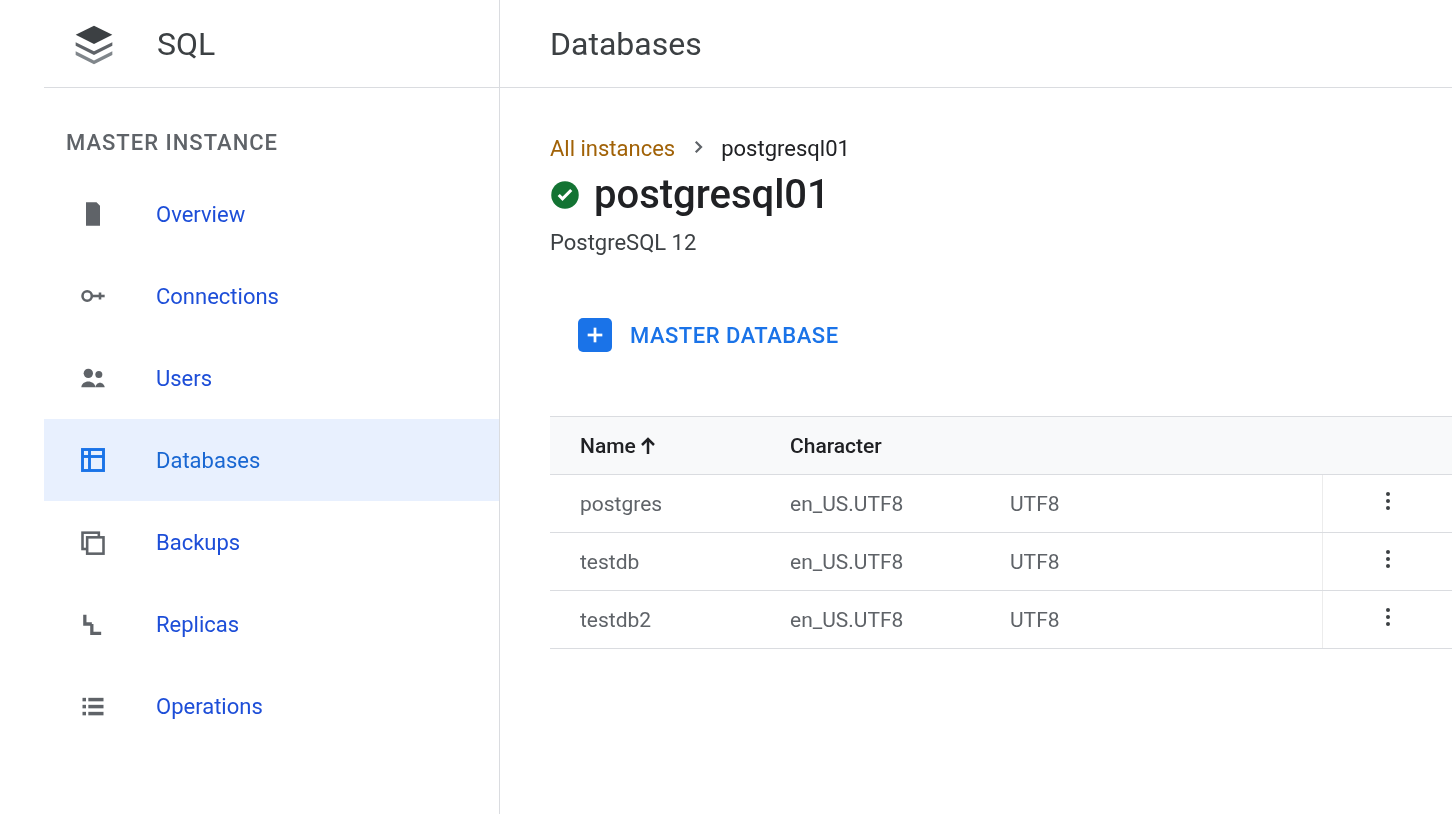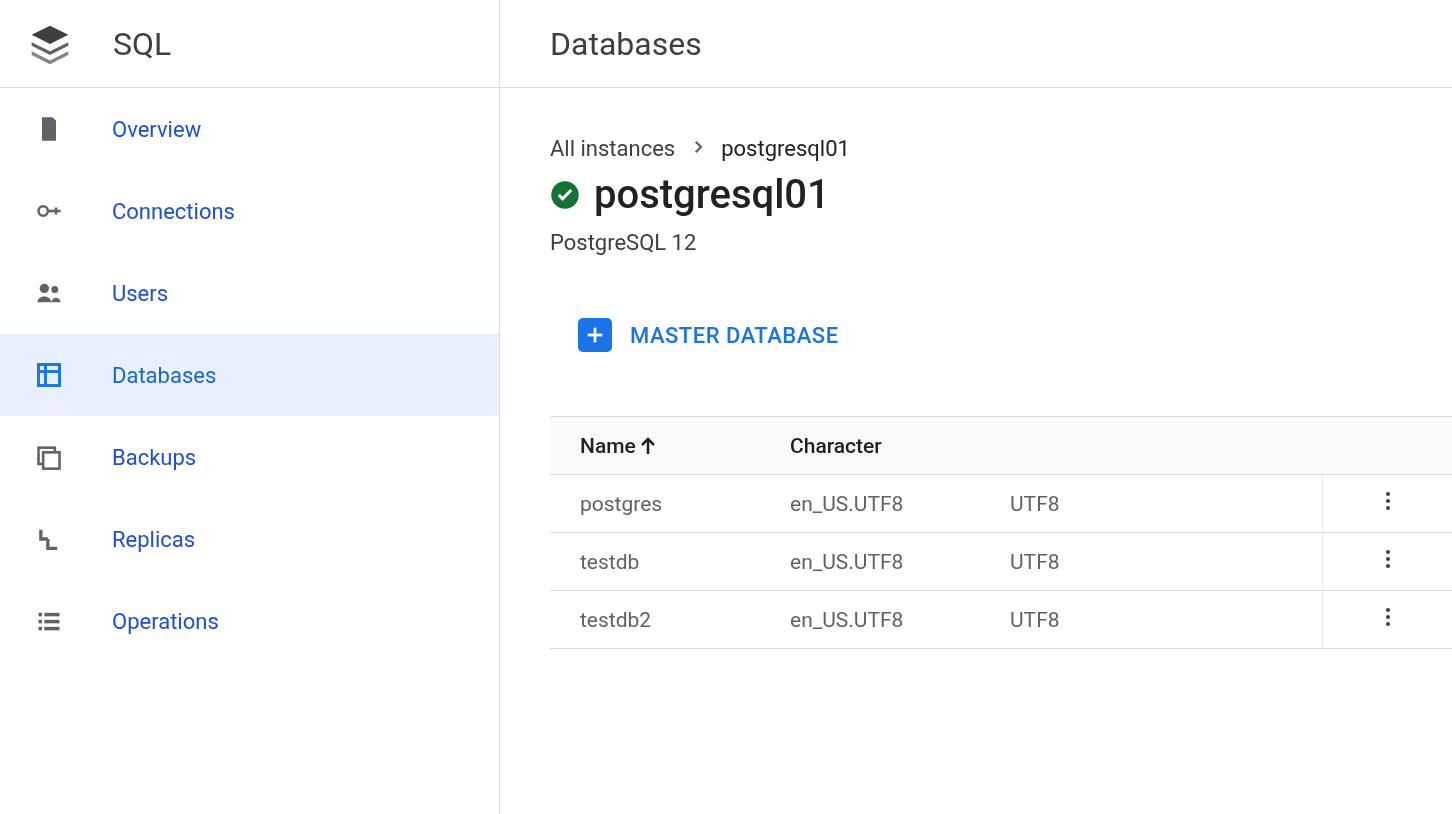--- a/index.html
+++ b/index.html
@@ -12,20 +12,21 @@
       overflow: hidden;
     }
     .app { display: flex; height: 100%; }
     
     
     .sidebar {
       width: 500px;
       border-right: 1px solid #dadce0;
       display: flex;
       flex-direction: column;
+      padding-left: 44px;
     }
     .sidebar-header {
       display: flex;
       align-items: center;
       padding: 20px 25px;
       border-bottom: 1px solid #dadce0;
       height: 88px;
     }
     .sidebar-header .logo {
       width: 50px;
@@ -87,21 +88,21 @@
     .content {
       padding: 48px 0 0 50px;
     }
     .breadcrumb {
       display: flex;
       align-items: center;
       font-size: 22px;
       gap: 14px;
       margin-bottom: 10px;
     }
-    .breadcrumb .bc-link { color: #404040; cursor: pointer; }
+    .breadcrumb .bc-link { color: #a16207; cursor: pointer; }
     .breadcrumb .bc-sep { color: #5f6368; }
     .breadcrumb .bc-current { color: #202124; }
     .instance-title-row {
       display: flex;
       align-items: center;
       gap: 14px;
       margin-bottom: 12px;
     }
     .status-icon {
       width: 30px; height: 30px;
@@ -181,20 +182,21 @@
     <div class="sidebar-header">
       <span class="logo">
         <svg width="44" height="44" viewBox="0 0 24 24" fill="none">
           <path d="M12 2 L22 7 L12 12 L2 7 Z" fill="#3c4043"></path>
           <path d="M2 11 L12 16 L22 11 L22 13 L12 18 L2 13 Z" fill="#5f6368"></path>
           <path d="M2 16 L12 21 L22 16 L22 18 L12 23 L2 18 Z" fill="#80868b"></path>
         </svg>
       </span>
       <span class="title">SQL</span>
     </div>
+    <div class="section-label">MASTER INSTANCE</div>
 
     <div class="nav-item">
       <span class="icon">
         <svg width="28" height="28" viewBox="0 0 24 24" fill="#5f6368">
             <path d="M6 2h9l3 3v17H6z M8 7h8v2H8z M8 11h8v2H8z"></path>
           </svg>
       </span>
       <span>Overview</span>
     </div>
 

